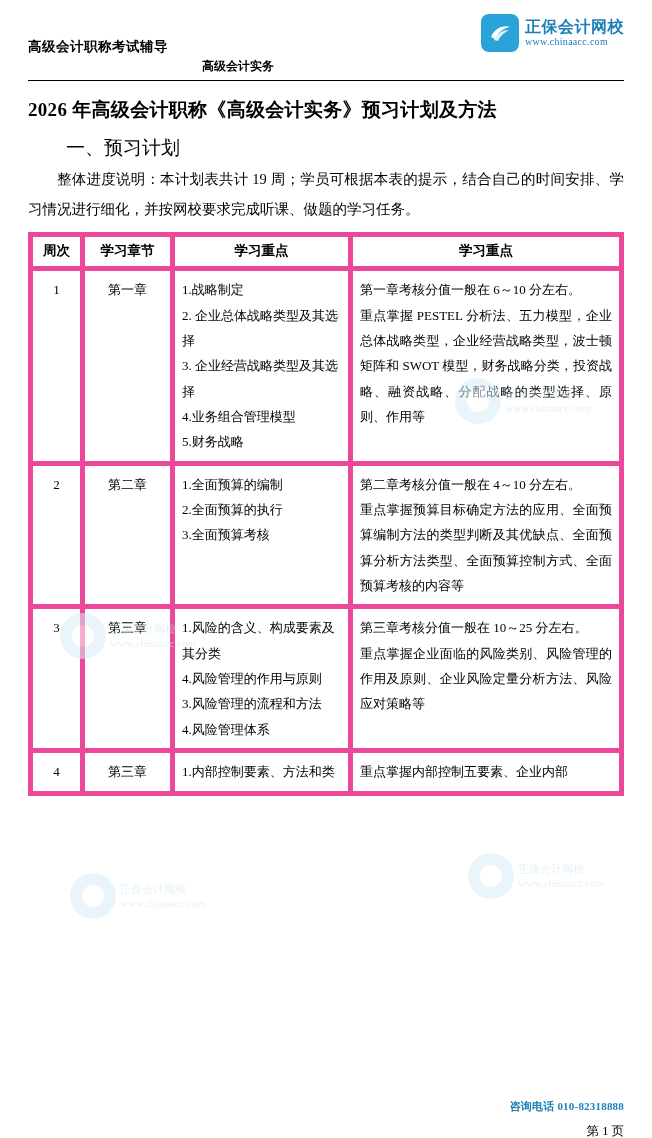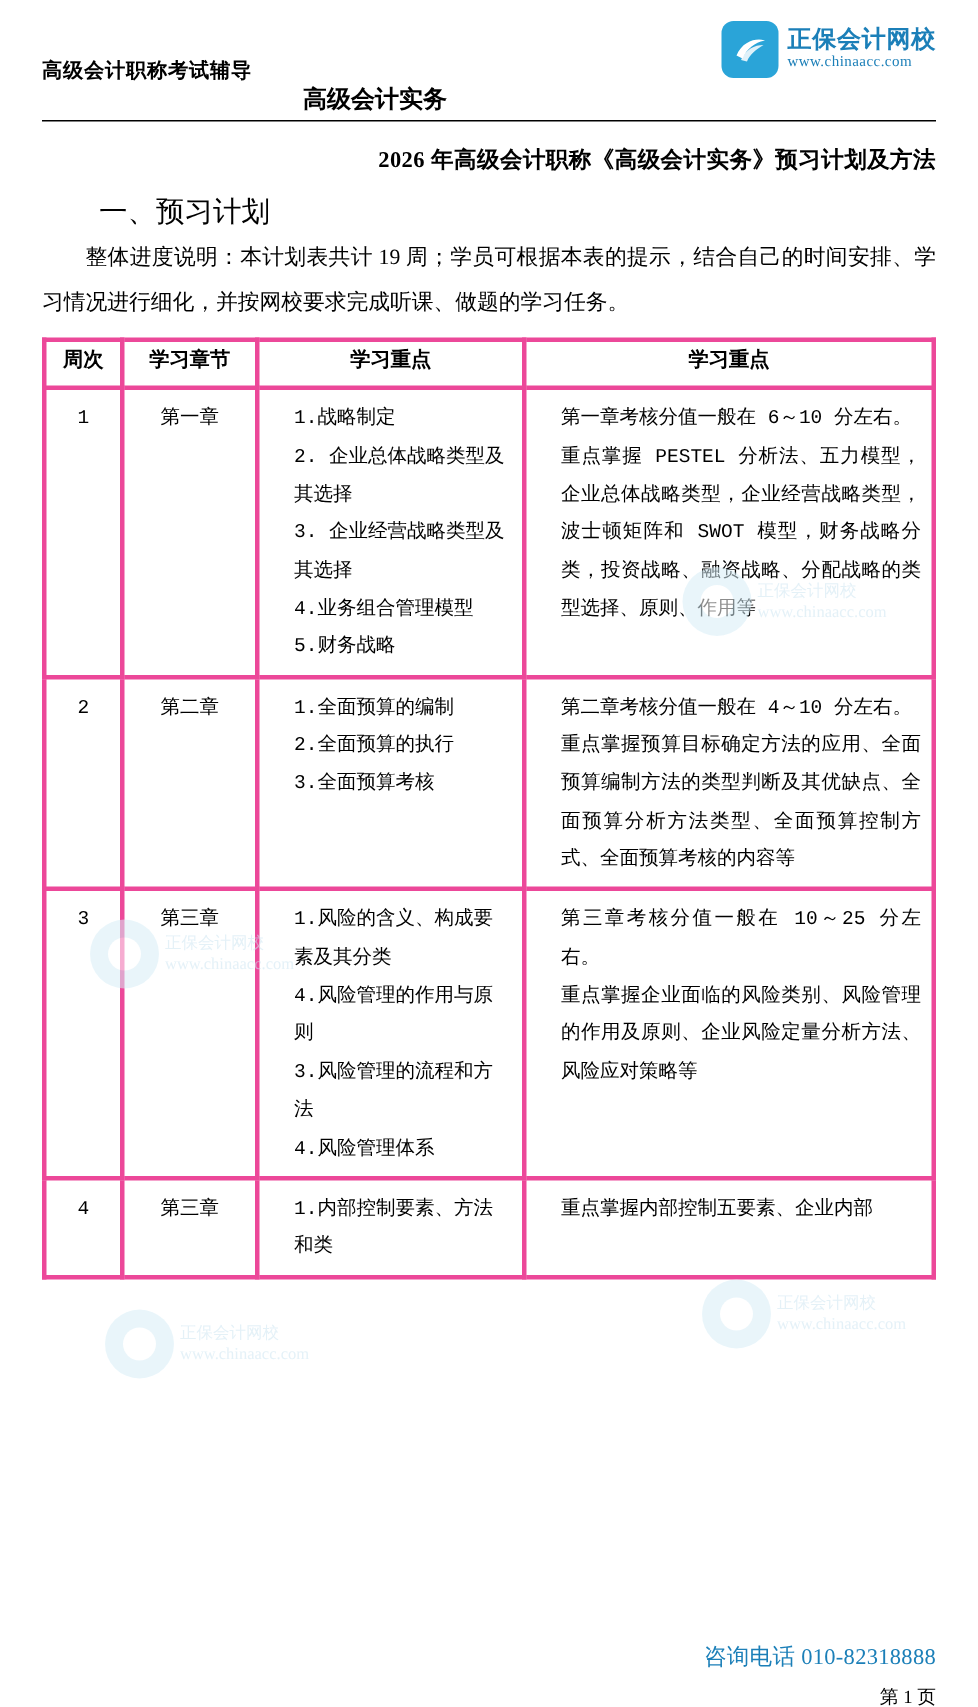--- a/index.html
+++ b/index.html
@@ -33,21 +33,21 @@
     padding-bottom: 4px;
     margin-top: 18px;
   }
   .header-left {
     font-size: 13.5px;
     font-weight: bold;
     letter-spacing: 0.5px;
     white-space: nowrap;
   }
   .header-center {
-    font-size: 16px;
+    font-size: 12px;
     font-weight: bold;
     margin-left: 34px;
     white-space: nowrap;
     margin-top: 38px;
   }
   .logo-block {
     position: absolute;
     right: 0;
     top: -4px;
     display: flex;
@@ -78,22 +78,22 @@
     letter-spacing: 0.5px;
   }
   .logo-text .l2 {
     font-size: 10px;
     color: #1b7fb8;
     letter-spacing: 0.3px;
   }
 
   
   .doc-title {
-    text-align: right;
-    font-size: 15px;
+    text-align: left;
+    font-size: 19px;
     font-weight: bold;
     margin: 16px 0 12px 0;
     letter-spacing: 0.3px;
   }
   p.para {
     font-size: 14.5px;
     line-height: 2.05;
     margin: 0 0 2px 0;
     text-indent: 2em;
     text-align: justify;
@@ -107,44 +107,42 @@
 
   
   table.plan {
     border-collapse: collapse;
     width: 100%;
     table-layout: fixed;
     margin-top: 8px;
     font-size: 13px;
   }
   table.plan td, table.plan th {
-    border: 3px solid #ec4899;
+    border: 5px solid #ec4899;
     vertical-align: top;
     padding: 6px 7px;
     line-height: 1.95;
-    font-family: Liberation Mono, monospace;
   }
   table.plan thead th {
     text-align: center;
     vertical-align: middle;
     font-weight: bold;
     font-size: 13.5px;
     padding: 5px 4px;
     line-height: 1.4;
   }
   .col-week { width: 52px; }
   .col-chapter { width: 90px; }
   .col-focus { width: 178px; }
   .cell-center {
     text-align: center;
     vertical-align: middle;
   }
   .cell-list div, .cell-tip div {
     white-space: normal;
-    margin-left: 16px;
   }
   .cell-tip { text-align: justify; }
 
   
   .wm {
     position: absolute;
     pointer-events: none;
     opacity: 0.55;
     user-select: none;
   }
@@ -171,22 +169,22 @@
     margin-left: 4px;
     white-space: nowrap;
   }
   .wm-row { display: flex; align-items: center; }
 
   
   .footer-phone {
     position: absolute;
     right: 28px;
     bottom: 42px;
-    font-size: 15px;
-    font-weight: normal;
+    font-size: 11px;
+    font-weight: bold;
     color: #1b7fb8;
     letter-spacing: 0.2px;
   }
   .footer-page {
     position: absolute;
     right: 28px;
     bottom: 16px;
     font-size: 12.5px;
   }
 </style>

